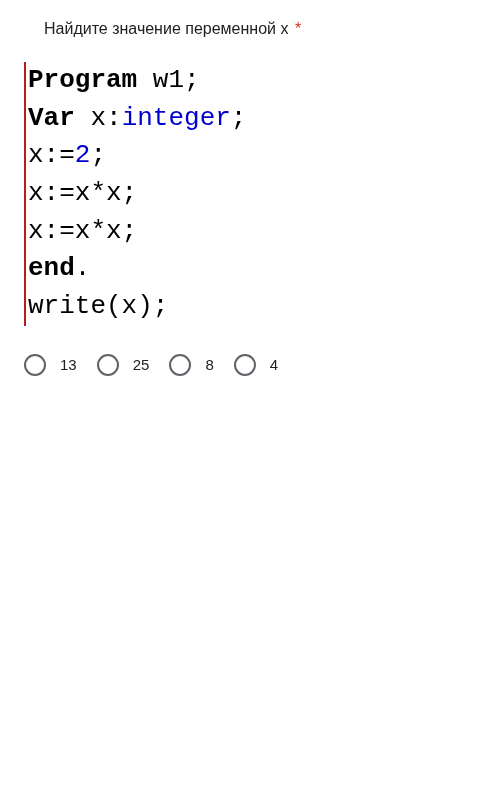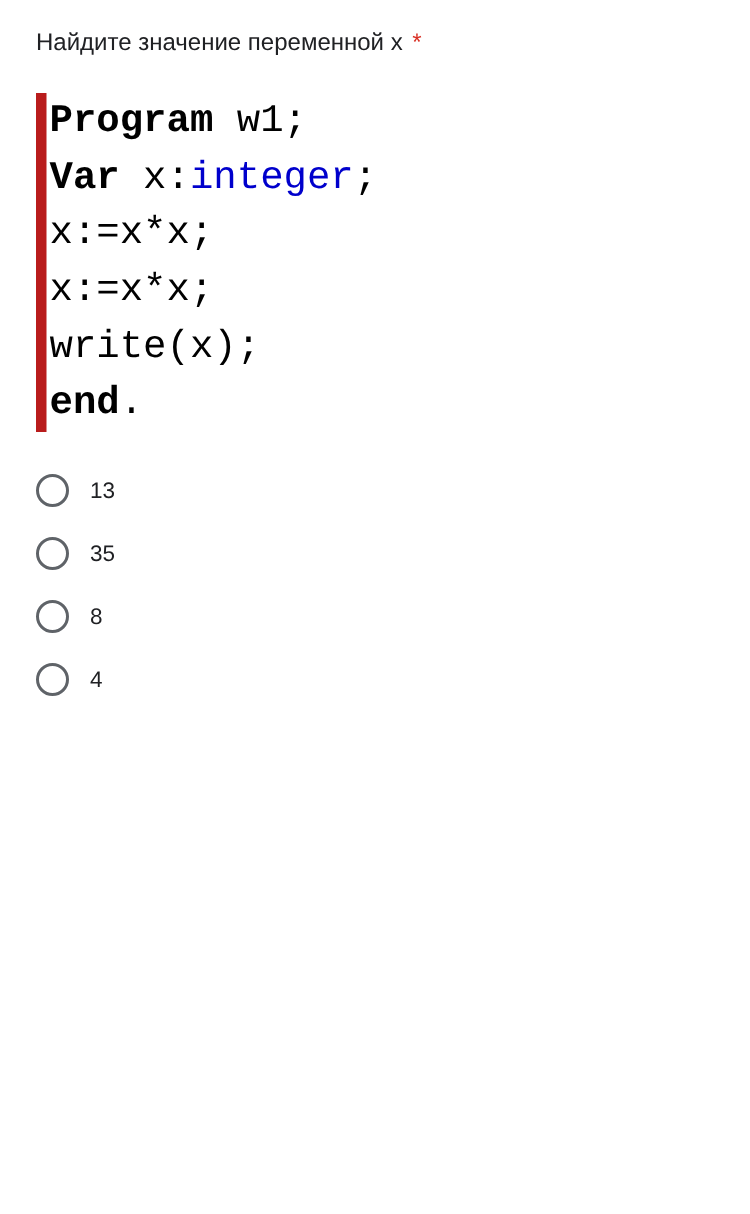--- a/index.html
+++ b/index.html
@@ -11,27 +11,28 @@
       font-family: Arial, 'Helvetica Neue', sans-serif;
       background: #fff;
       width: 500px;
       padding: 20px 24px;
     }
     .question-title {
       font-size: 16px;
       color: #202124;
       margin-bottom: 24px;
       font-weight: 400;
+      margin-left: 20px;
     }
     .required-asterisk {
       color: #d93025;
       margin-left: 2px;
     }
     .code-block {
-      border-left: 7px solid #b91c1c;
+      border-left: 2px solid #b91c1c;
       padding-left: 2px;
       margin-bottom: 28px;
       font-family: 'Courier New', Courier, monospace;
       font-size: 26px;
       line-height: 1.45;
       color: #000;
     }
     .code-line {
       white-space: pre;
     }
@@ -41,21 +42,21 @@
     }
     .type {
       color: #0000cc;
       text-align: center;
     }
     .num {
       color: #0000cc;
     }
     .options {
       display: flex;
-      flex-direction: column;
+      flex-direction: row;
       gap: 20px;
     }
     .option {
       display: flex;
       align-items: center;
       gap: 14px;
       cursor: pointer;
     }
     .radio {
       width: 22px;
@@ -73,34 +74,35 @@
 <body>
 
 <div class="question-title">
   <span>Найдите значение переменной x</span>
   <span class="required-asterisk">*</span>
 </div>
 
 <div class="code-block">
   <div class="code-line"><span class="kw">Program</span><span> w1;</span></div>
   <div class="code-line"><span class="kw">Var</span><span> x:</span><span class="type">integer</span><span>;</span></div>
+  <div class="code-line"><span>x:=</span><span class="num">2</span><span>;</span></div>
   <div class="code-line"><span>x:=x*x;</span></div>
   <div class="code-line"><span>x:=x*x;</span></div>
+  <div class="code-line"><span class="kw">end</span><span>.</span></div>
   <div class="code-line"><span>write(x);</span></div>
-  <div class="code-line"><span class="kw">end</span><span>.</span></div>
 </div>
 
 <div class="options">
   <div class="option">
     <div class="radio"></div>
     <span class="option-label">13</span>
   </div>
   <div class="option">
     <div class="radio"></div>
-    <span class="option-label">35</span>
+    <span class="option-label">25</span>
   </div>
   <div class="option">
     <div class="radio"></div>
     <span class="option-label">8</span>
   </div>
   <div class="option">
     <div class="radio"></div>
     <span class="option-label">4</span>
   </div>
 </div>

